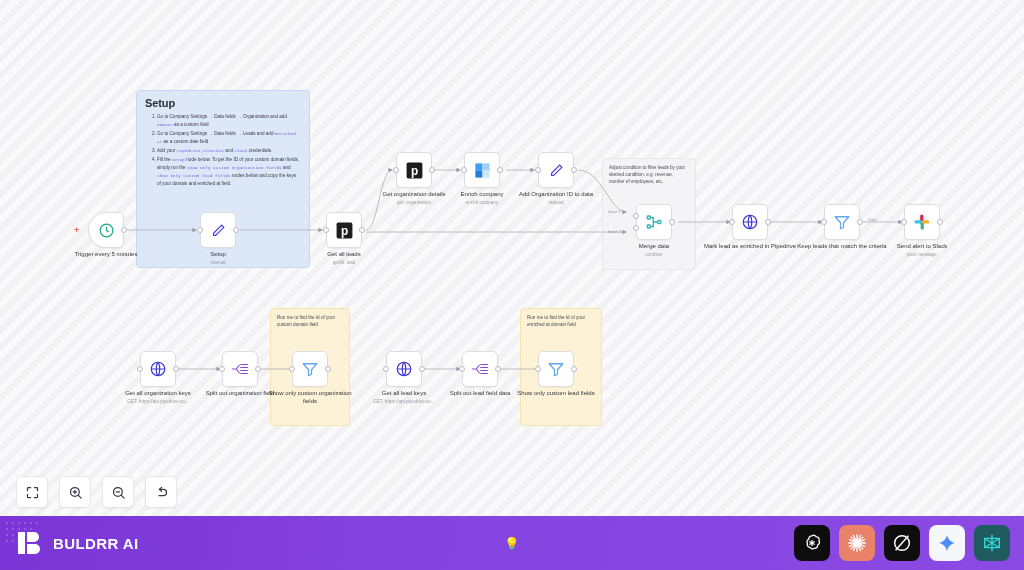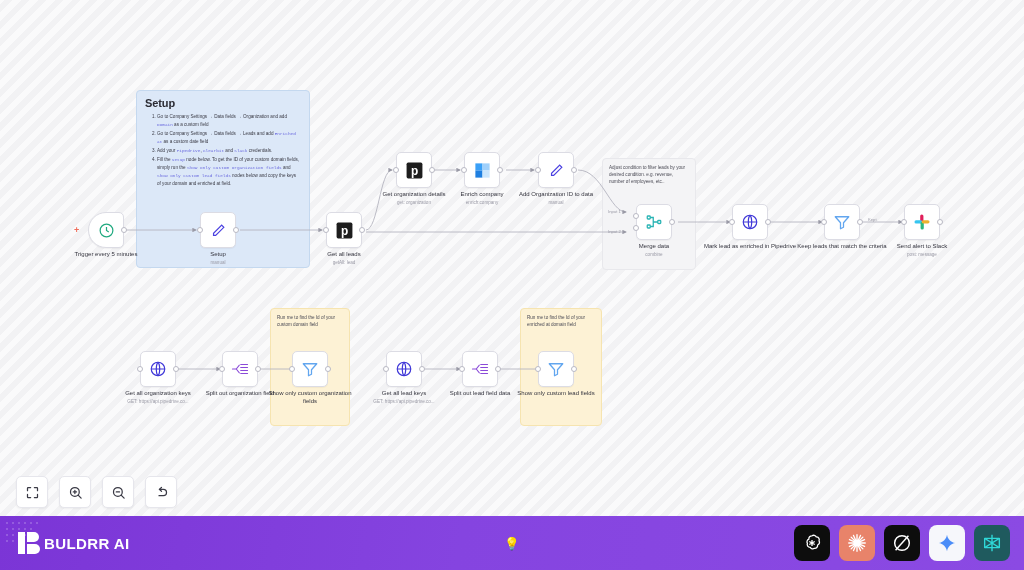--- a/index.html
+++ b/index.html
@@ -172,20 +172,21 @@
   }
   #banner .dots {
     position: absolute;
     left: 4px; top: 4px;
     width: 46px; height: 26px;
     opacity: 0.25;
   }
   .brand {
     display: flex;
     align-items: center;
+    gap: 9px;
     margin-left: 16px;
     z-index: 2;
   }
   .brand-mark {
     width: 28px; height: 28px;
     position: relative;
   }
   .brand-name {
     color: #ffffff;
     font-size: 15px;

